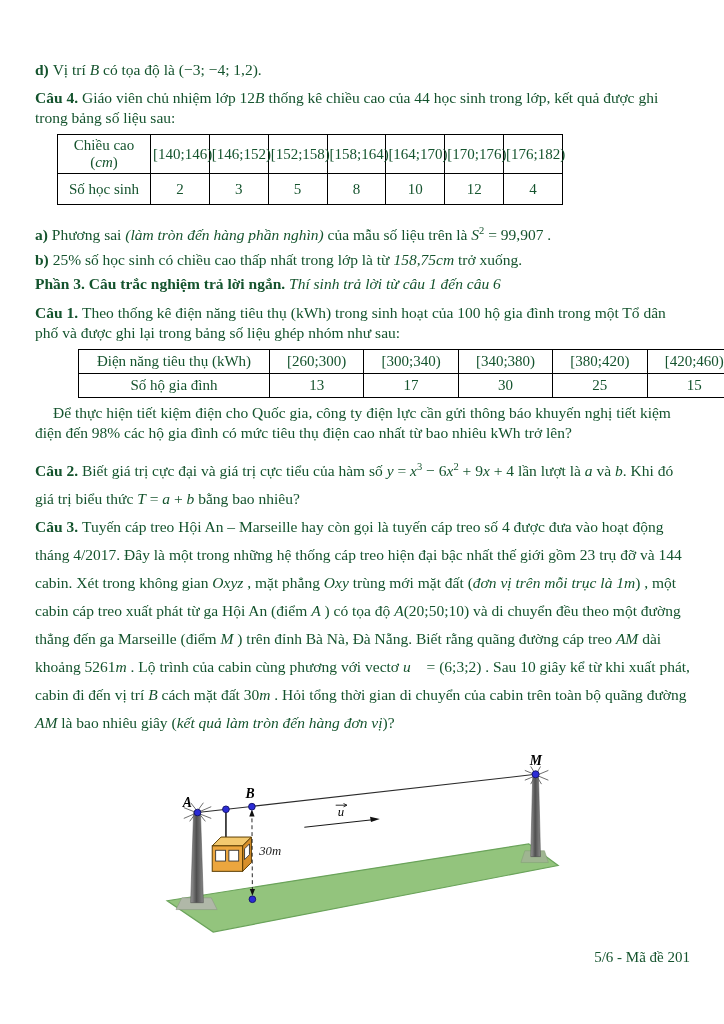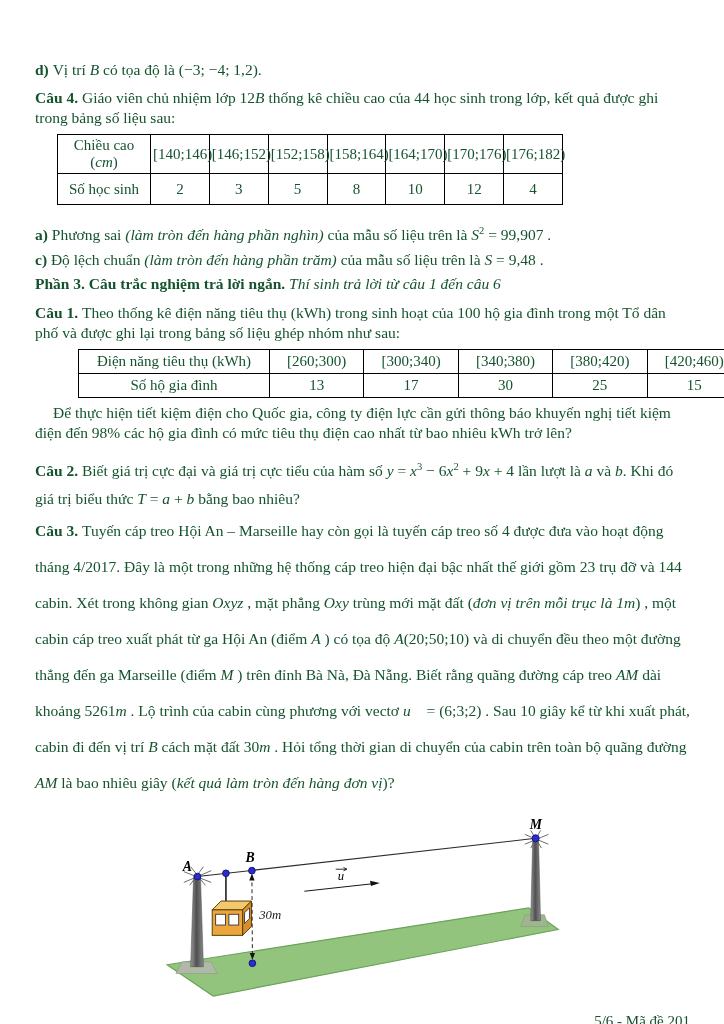--- a/index.html
+++ b/index.html
@@ -29,21 +29,21 @@
   .t1 .hrow td{height:38px;}
   .t1 .vrow td{height:30px;}
   .t2{margin:0 0 5px 43px;width:664px;}
   .t2 .c0{width:186px;}
   .t2 td{height:23px;}
   .stmt{line-height:21px;margin-bottom:4px;}
   .phan3{margin-top:4px;margin-bottom:9px;}
   .cau1-intro{margin-bottom:6px;}
   .followup{text-indent:18px;margin-bottom:10px;}
   .cau2{line-height:28px;margin-bottom:0;}
-  .cau3{line-height:36px;}
+  .cau3{line-height:28px;}
   .figure-wrap{margin:4px 0 0 105px;width:470px;height:196px;}
   .footer{margin-top:10px;text-align:right;font-size:15px;}
 </style>
 </head>
 <body>
 
 <div class="sheet">
 
   <p class="line-d"><span class="seg-b">d) </span><span class="seg-r">Vị trí </span><span class="seg-i">B</span><span class="seg-r"> có tọa độ là </span><span class="seg-r">(−3; −4; 1,2)</span><span class="seg-r">.</span></p>
 
@@ -71,21 +71,21 @@
         <td>5</td>
         <td>8</td>
         <td>10</td>
         <td>12</td>
         <td>4</td>
       </tr>
     </tbody>
   </table>
 
   <p class="stmt"><span class="seg-b">a) </span><span class="seg-r">Phương sai </span><span class="seg-i">(làm tròn đến hàng phần nghìn)</span><span class="seg-r"> của mẫu số liệu trên là </span><span class="seg-i">S</span><span class="seg-sup">2</span><span class="seg-r"> = 99,907 .</span></p>
-  <p class="stmt"><span class="seg-b">c) </span><span class="seg-r">Độ lệch chuẩn </span><span class="seg-i">(làm tròn đến hàng phần trăm)</span><span class="seg-r"> của mẫu số liệu trên là </span><span class="seg-i">S</span><span class="seg-r"> = 9,48 .</span></p>
+  <p class="stmt"><span class="seg-b">b) </span><span class="seg-r">25% số học sinh có chiều cao thấp nhất trong lớp là từ </span><span class="seg-i">158,75cm</span><span class="seg-r"> trở xuống.</span></p>
 
   <p class="phan3"><span class="seg-b">Phần 3. Câu trắc nghiệm trả lời ngắn. </span><span class="seg-i">Thí sinh trả lời từ câu 1 đến câu 6</span></p>
 
   <p class="cau1-intro"><span class="seg-b">Câu 1. </span><span class="seg-r">Theo thống kê điện năng tiêu thụ (kWh) trong sinh hoạt của 100 hộ gia đình trong một Tổ dân phố và được ghi lại trong bảng số liệu ghép nhóm như sau:</span></p>
 
   <table class="t2">
     <tbody>
       <tr>
         <td class="c0">Điện năng tiêu thụ (kWh)</td>
         <td>[260;300)</td>

